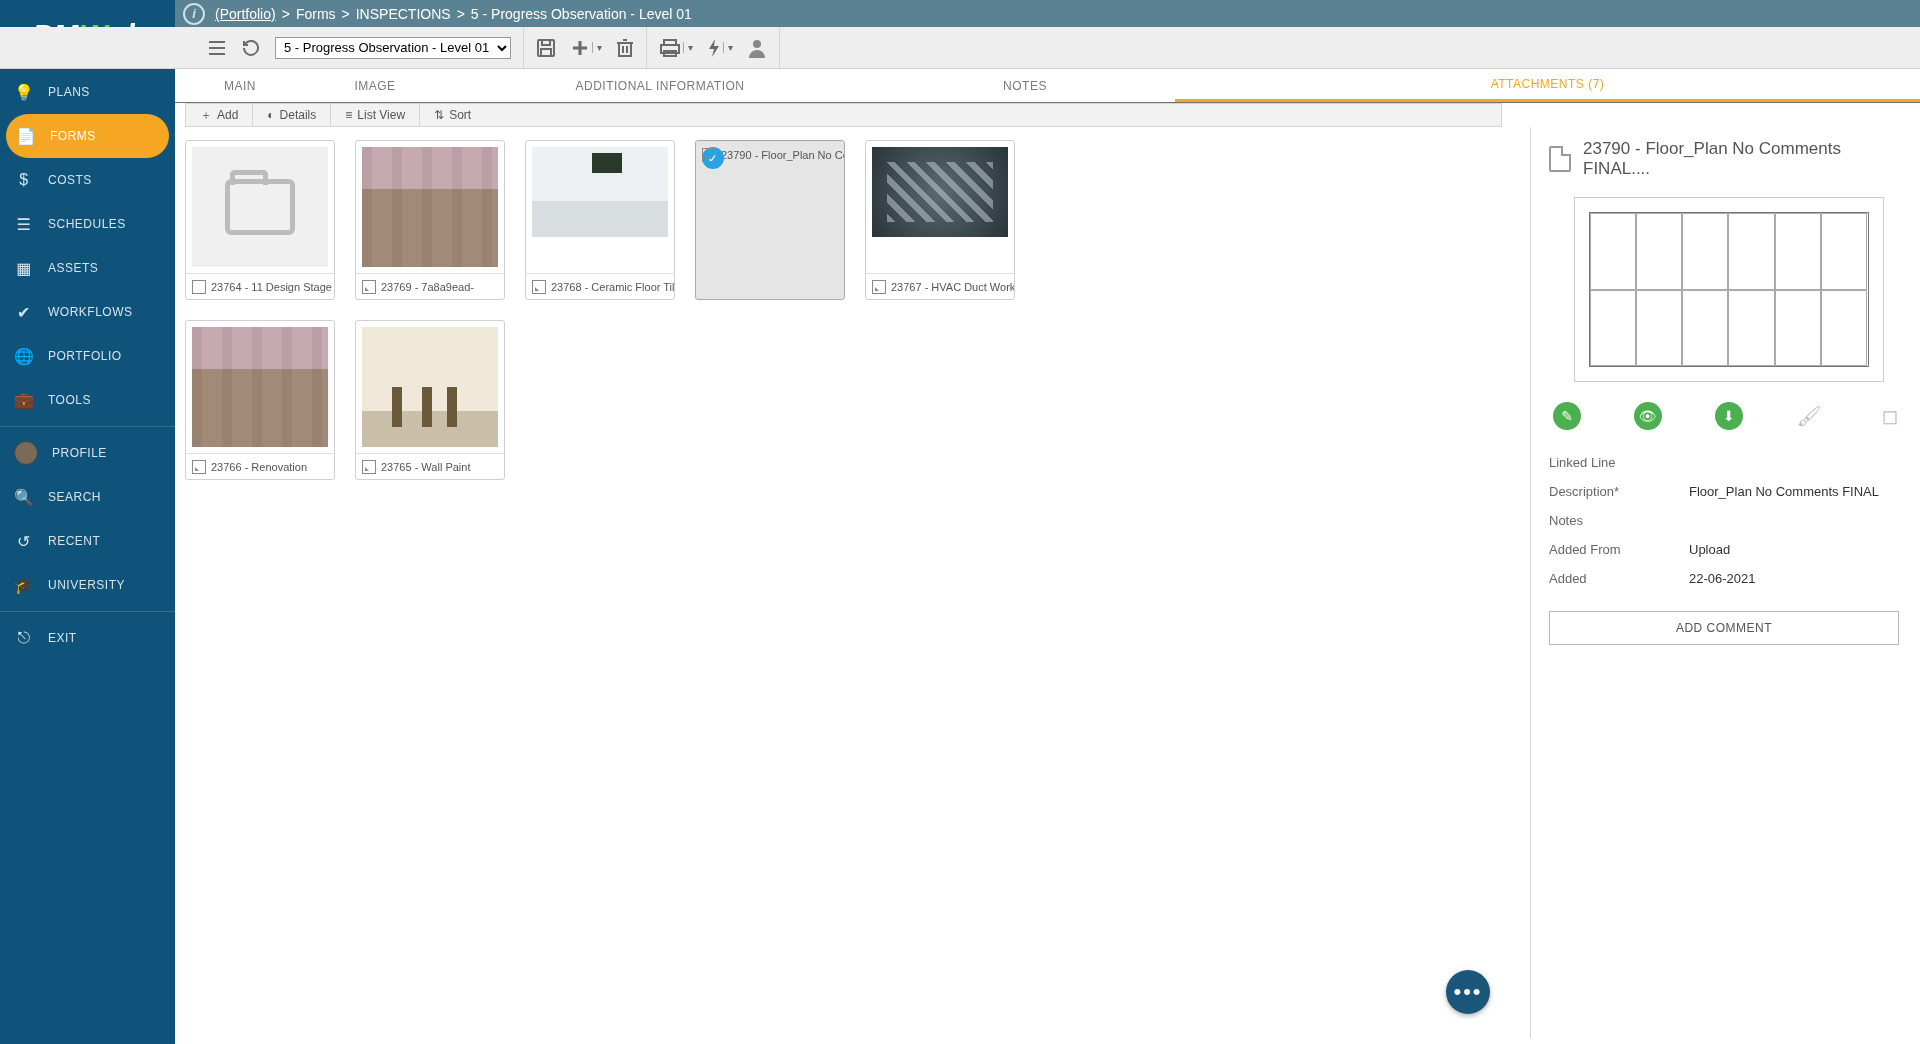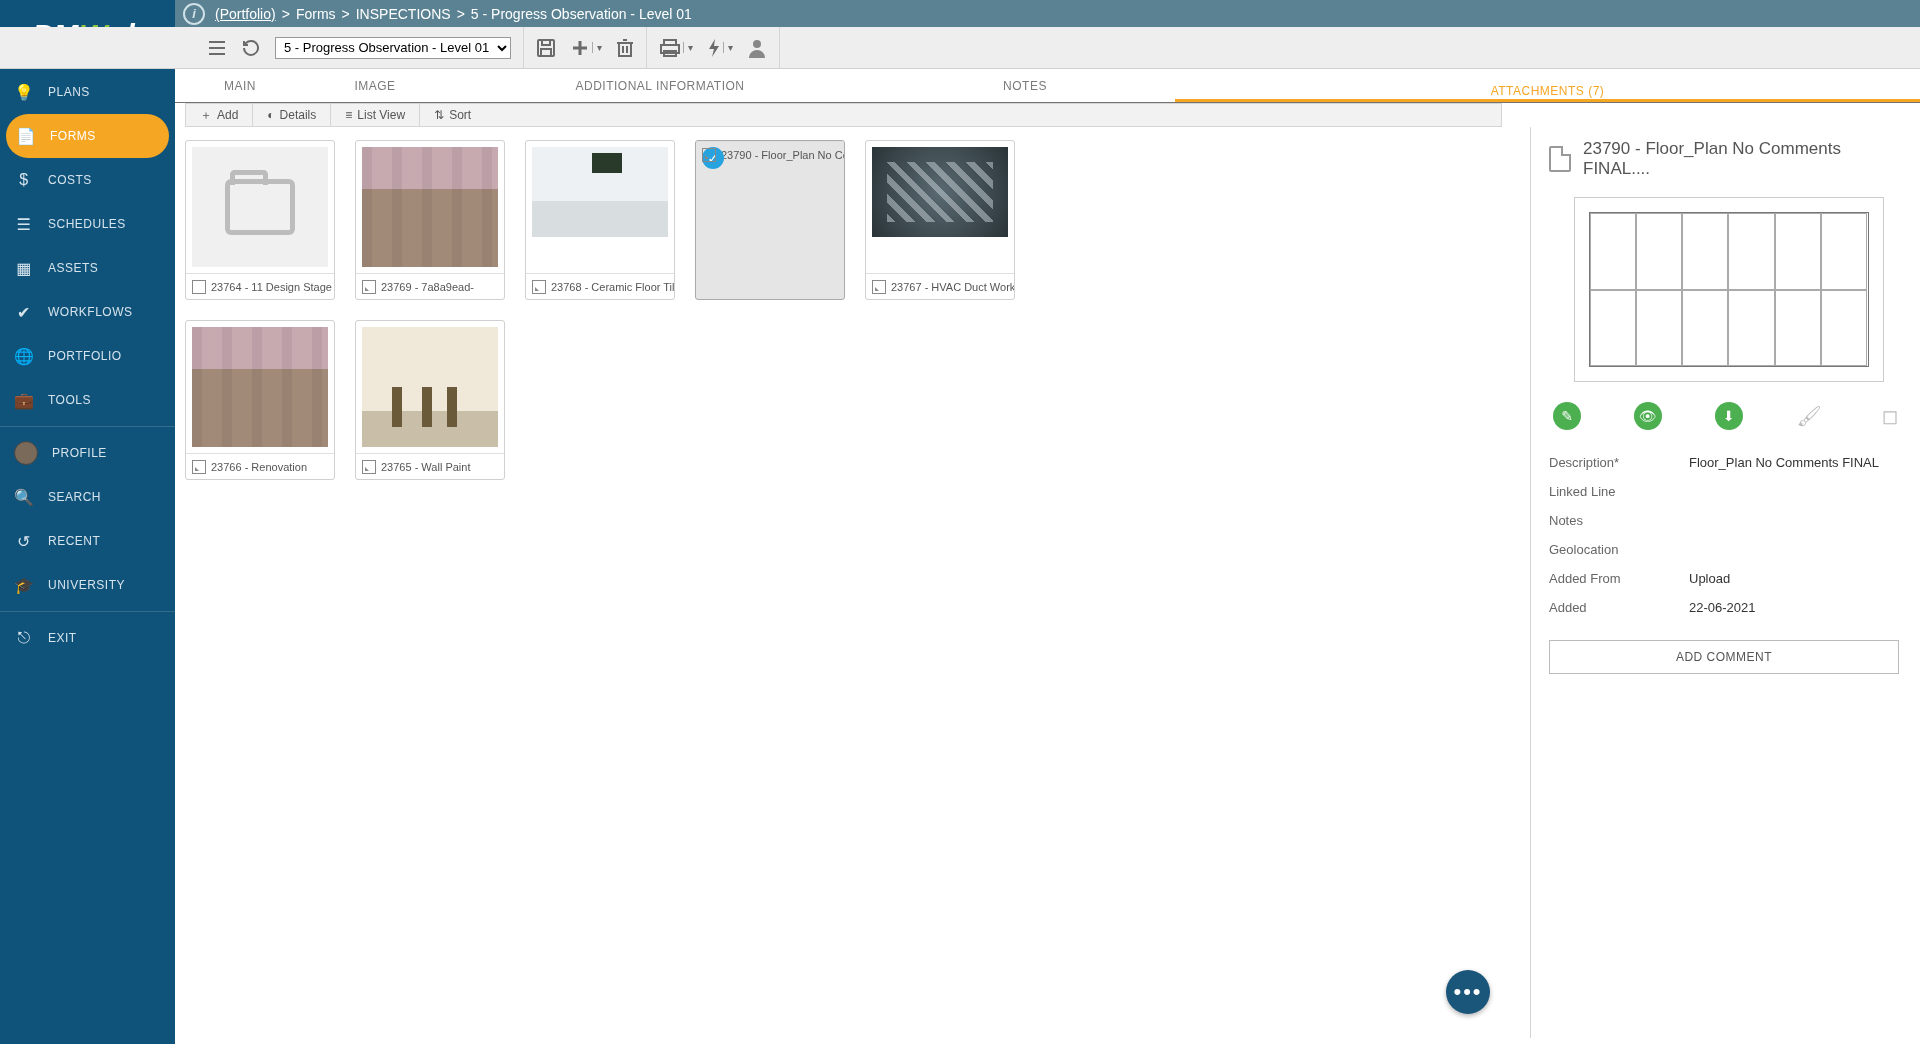--- a/index.html
+++ b/index.html
@@ -25,21 +25,21 @@
 .logo .eb { color:#fff; font-style:italic;}
 .logo-reg { font-size:10px; vertical-align:top; margin-left:2px;}
 .nav-item { height:44px; display:flex; align-items:center; padding:0 14px; font-size:12px; letter-spacing:0.5px; cursor:pointer; gap:14px; color:#d5e3ec;}
 .nav-item.active { background:#f5a623; color:#fff; border-radius:22px; margin:0 6px; padding:0 10px;}
 .nav-sep { height:1px; background:rgba(255,255,255,0.15); margin:4px 0;}
 .nav-ic { width:20px; text-align:center; font-size:16px;}
 .avatar { width:24px; height:24px; border-radius:50%; background:#7a6a5a; border:1px solid #444;}
 
 
 .tabs { position:absolute; left:175px; top:69px; right:0; height:34px; background:#fff; border-bottom:1px solid #737373; display:flex; }
-.tab { flex:0 0 auto; padding:7px 40px; line-height:34px; font-size:12px; color:#7a7a7a; cursor:pointer; letter-spacing:0.5px; text-align:center;}
+.tab { flex:0 0 auto; padding:0 40px; line-height:34px; font-size:12px; color:#7a7a7a; cursor:pointer; letter-spacing:0.5px; text-align:center;}
 .tab.t-main{ width:130px; padding:0;}
 .tab.t-image{ width:140px; padding:0;}
 .tab.t-add{ width:430px; padding:0;}
 .tab.t-notes{ width:300px; padding:0;}
 .tab.t-att{ flex:1; color:#f5a623; border-bottom:3px solid #f5a623; line-height:31px;}
 
 
 .subbar { position:absolute; left:185px; top:103px; right:418px; height:24px; background:#f2f2f2; border:1px solid #d5d5d5; display:flex; align-items:center; font-size:12px; color:#555; }
 .sub-btn { display:flex; align-items:center; gap:5px; padding:0 14px; height:100%; border-right:1px solid #d5d5d5; cursor:pointer;}
 .sub-btn:last-child { border-right:none;}
@@ -346,36 +346,32 @@
     </div>
   </div>
   <div class="act-row">
     <div class="act-btn">✎</div>
     <div class="act-btn">👁</div>
     <div class="act-btn">⬇</div>
     <div class="act-btn gray">🖌</div>
     <div class="act-btn gray">◻</div>
   </div>
   <div class="meta-row">
+      <div class="meta-label">Linked Line</div>
+      <div class="meta-val"></div>
+    </div>
+  <div class="meta-row">
       <div class="meta-label">Description*</div>
       <div class="meta-val">Floor_Plan No Comments FINAL</div>
     </div>
   <div class="meta-row">
-      <div class="meta-label">Linked Line</div>
-      <div class="meta-val"></div>
-    </div>
-  <div class="meta-row">
       <div class="meta-label">Notes</div>
       <div class="meta-val"></div>
     </div>
   <div class="meta-row">
-      <div class="meta-label">Geolocation</div>
-      <div class="meta-val"></div>
-    </div>
-  <div class="meta-row">
       <div class="meta-label">Added From</div>
       <div class="meta-val">Upload</div>
     </div>
   <div class="meta-row">
       <div class="meta-label">Added</div>
       <div class="meta-val">22-06-2021</div>
     </div>
   <div class="add-comment">ADD COMMENT</div>
 </div>
 

